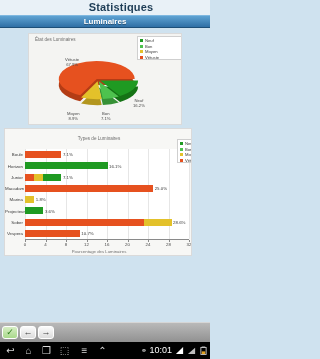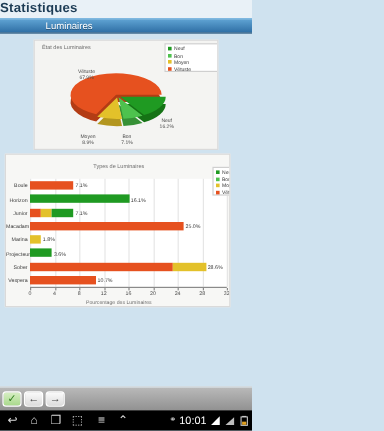--- a/index.html
+++ b/index.html
@@ -3,28 +3,28 @@
 <meta charset="utf-8">
 <style>
   html,body{margin:0;padding:0;}
   body{
     width:210px;height:359px;overflow:hidden;position:relative;
     background:#cfe2ef;
     font-family:"Liberation Sans","DejaVu Sans",sans-serif;
     -webkit-font-smoothing:none;
   }
   .topstrip{position:absolute;left:0;top:0;width:210px;height:15px;background:#e9f1f7;}
-  .apptitle{position:absolute;left:0;top:1px;width:242px;
+  .apptitle{position:absolute;left:0;top:1px;width:242px;text-align:center;
     font-size:11px;font-weight:bold;color:#1d3c55;letter-spacing:.2px;}
   .bluebar{position:absolute;left:0;top:15px;width:210px;height:13px;
     background:linear-gradient(#5fa3d3,#2f6fa5);
     border-top:1px solid #7fb8e0;border-bottom:1px solid #1d4f78;
     box-sizing:border-box;}
-  .bluebar span{display:block;text-align:left;font-size:8px;font-weight:normal;
-    color:#ffffff;line-height:12px;text-shadow:0 1px 0 rgba(0,0,0,.35);margin-left:38px;}
+  .bluebar span{display:block;text-align:center;font-size:8px;font-weight:bold;
+    color:#ffffff;line-height:12px;text-shadow:0 1px 0 rgba(0,0,0,.35);}
 
   .panel{position:absolute;background:#f6f6f4;border:1px solid #dadada;box-sizing:border-box;overflow:hidden;}
   #pie-panel{left:28px;top:33px;width:154px;height:92px;background:#f4f4f2;}
   #bar-panel{left:4px;top:128px;width:188px;height:128px;background:#f7f7f5;}
 
   .panel-title{position:absolute;font-size:4.6px;color:#6f6f6f;white-space:nowrap;}
   #pie-title{left:6px;top:3px;}
   #bar-title{left:0;top:7px;width:188px;text-align:center;}
 
   .legend{position:absolute;background:#ffffff;border:1px solid #cfcfcf;box-sizing:border-box;padding:1px 2px;}

